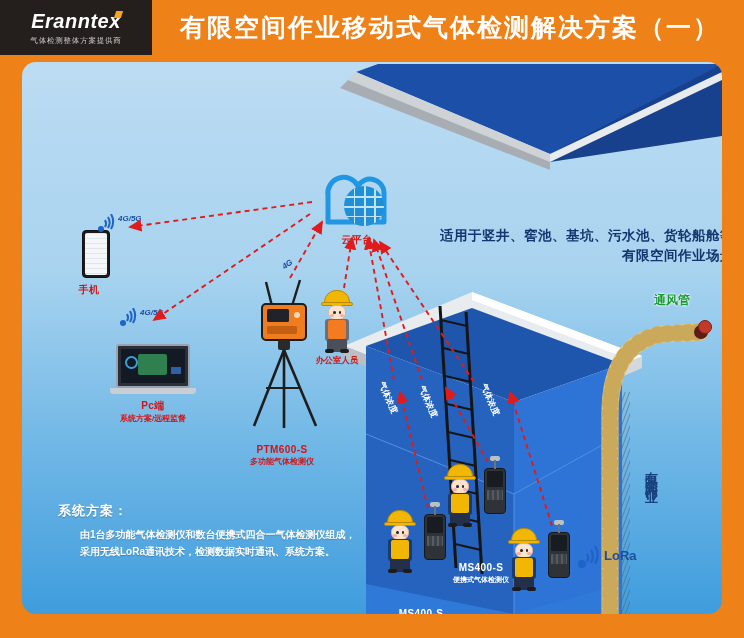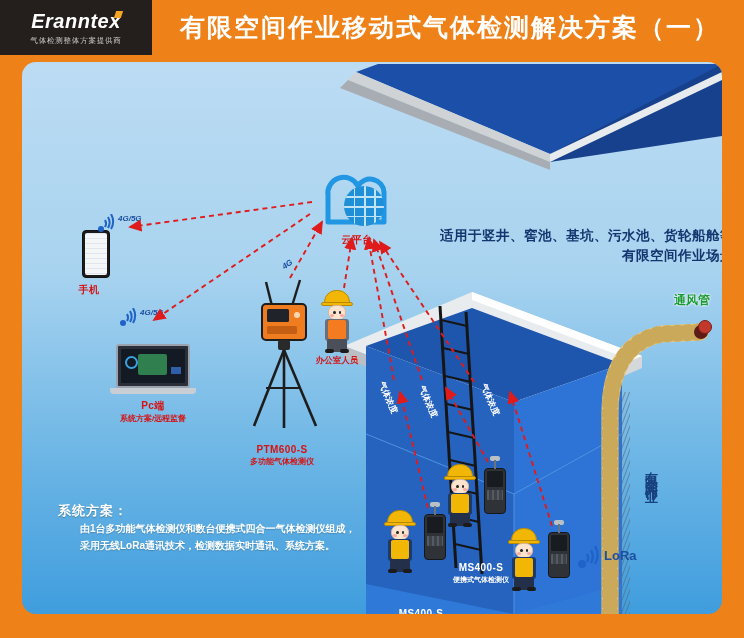--- a/index.html
+++ b/index.html
@@ -26,21 +26,21 @@
   
   .panel{position:absolute;left:22px;top:62px;width:700px;height:552px;border-radius:14px;
          background:linear-gradient(180deg,#bcdcf3 0%,#a8d3ef 38%,#6fb7e6 70%,#3f9ddd 100%);
          overflow:hidden;}
 
   
   .scene-text{position:absolute;left:400px;top:164px;width:312px;text-align:right;
               color:#14366e;font-size:13.5px;font-weight:bold;line-height:20px;letter-spacing:.5px;}
 
   .sys-box{position:absolute;left:36px;top:440px;width:316px;color:#ffffff;}
-  .sys-title{font-size:13px;font-weight:bold;letter-spacing:1px;
+  .sys-title{font-size:13px;font-weight:bold;letter-spacing:1px;margin-bottom:6px;
              text-shadow:0 1px 1px rgba(0,0,0,.25);}
   .sys-body{font-size:10px;line-height:17px;padding-left:22px;font-weight:bold;
             text-shadow:0 1px 1px rgba(0,0,0,.2);}
 
   
   .lbl{position:absolute;text-align:center;font-weight:bold;line-height:12px;}
   .lbl-red{color:#d61212;}
   .lbl-name{font-size:10px;letter-spacing:.4px;}
   .lbl-desc{font-size:8px;}
   .lbl-white{color:#ffffff;margin-top:32px;}
@@ -353,21 +353,21 @@
       <path d="M11,16 A8,8 0 0 0 11,8" stroke="#1f63c8" stroke-width="2.4" fill="none"></path>
       <path d="M15,17 A13,13 0 0 0 15,4" stroke="#1f63c8" stroke-width="2.4" fill="none"></path>
       <path d="M19,18 A18,18 0 0 0 19,0" stroke="#1f63c8" stroke-width="2.4" fill="none"></path>
     </svg>
     <div class="lora-txt" style="left:582px;top:486px;">LoRa</div>
 
     <div class="vlabel" style="left:364px;top:318px;transform:rotate(66deg);transform-origin:left top;">气体浓度</div>
     <div class="vlabel" style="left:404px;top:322px;transform:rotate(66deg);transform-origin:left top;">气体浓度</div>
     <div class="vlabel" style="left:466px;top:320px;transform:rotate(66deg);transform-origin:left top;">气体浓度</div>
 
-    <div class="lbl lbl-green" style="left:640px;top:232px;width:60px;">通风管</div>
+    <div class="lbl lbl-green" style="left:620px;top:232px;width:60px;">通风管</div>
     <div class="inside-label">有限空间内作业</div>
 
     <div class="scene-text">
       <div>适用于竖井、窖池、基坑、污水池、货轮船舱等</div>
       <div>有限空间作业场景</div>
     </div>
 
     <div class="sys-box">
       <div class="sys-title">系统方案：</div>
       <div class="sys-body">由1台多功能气体检测仪和数台便携式四合一气体检测仪组成，</div>

